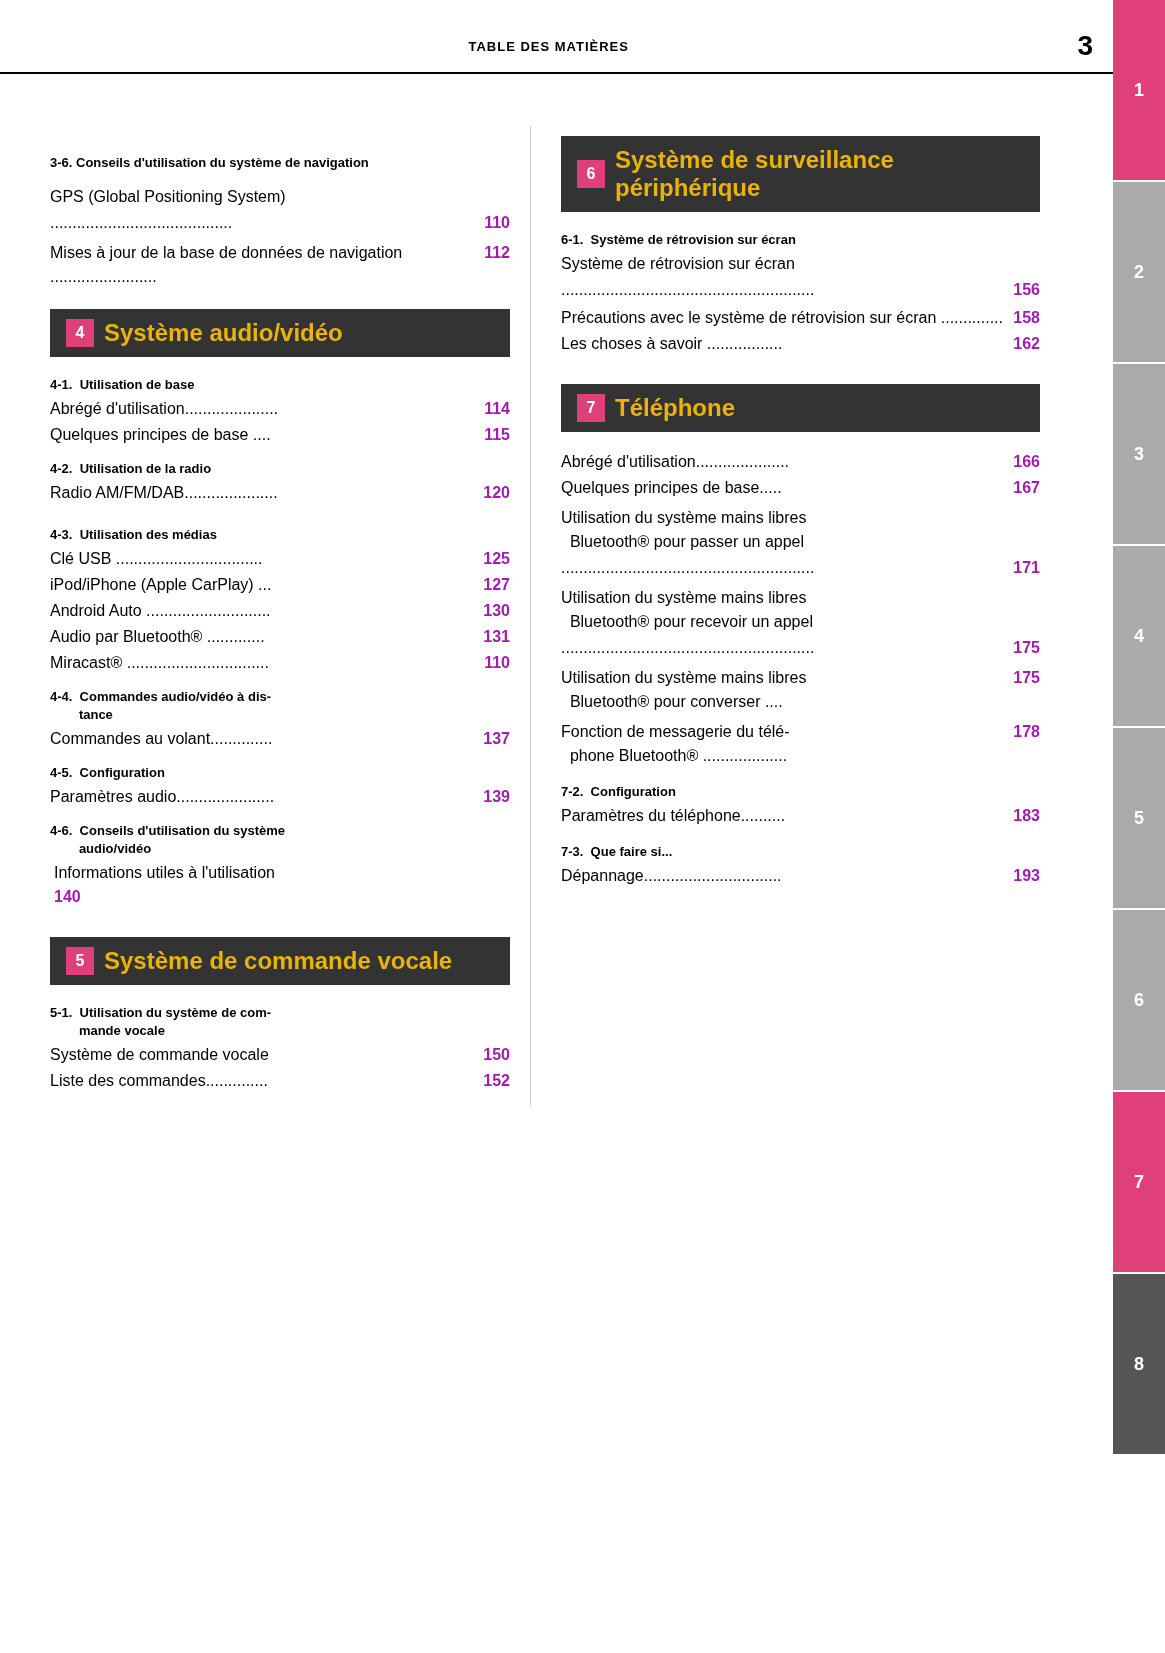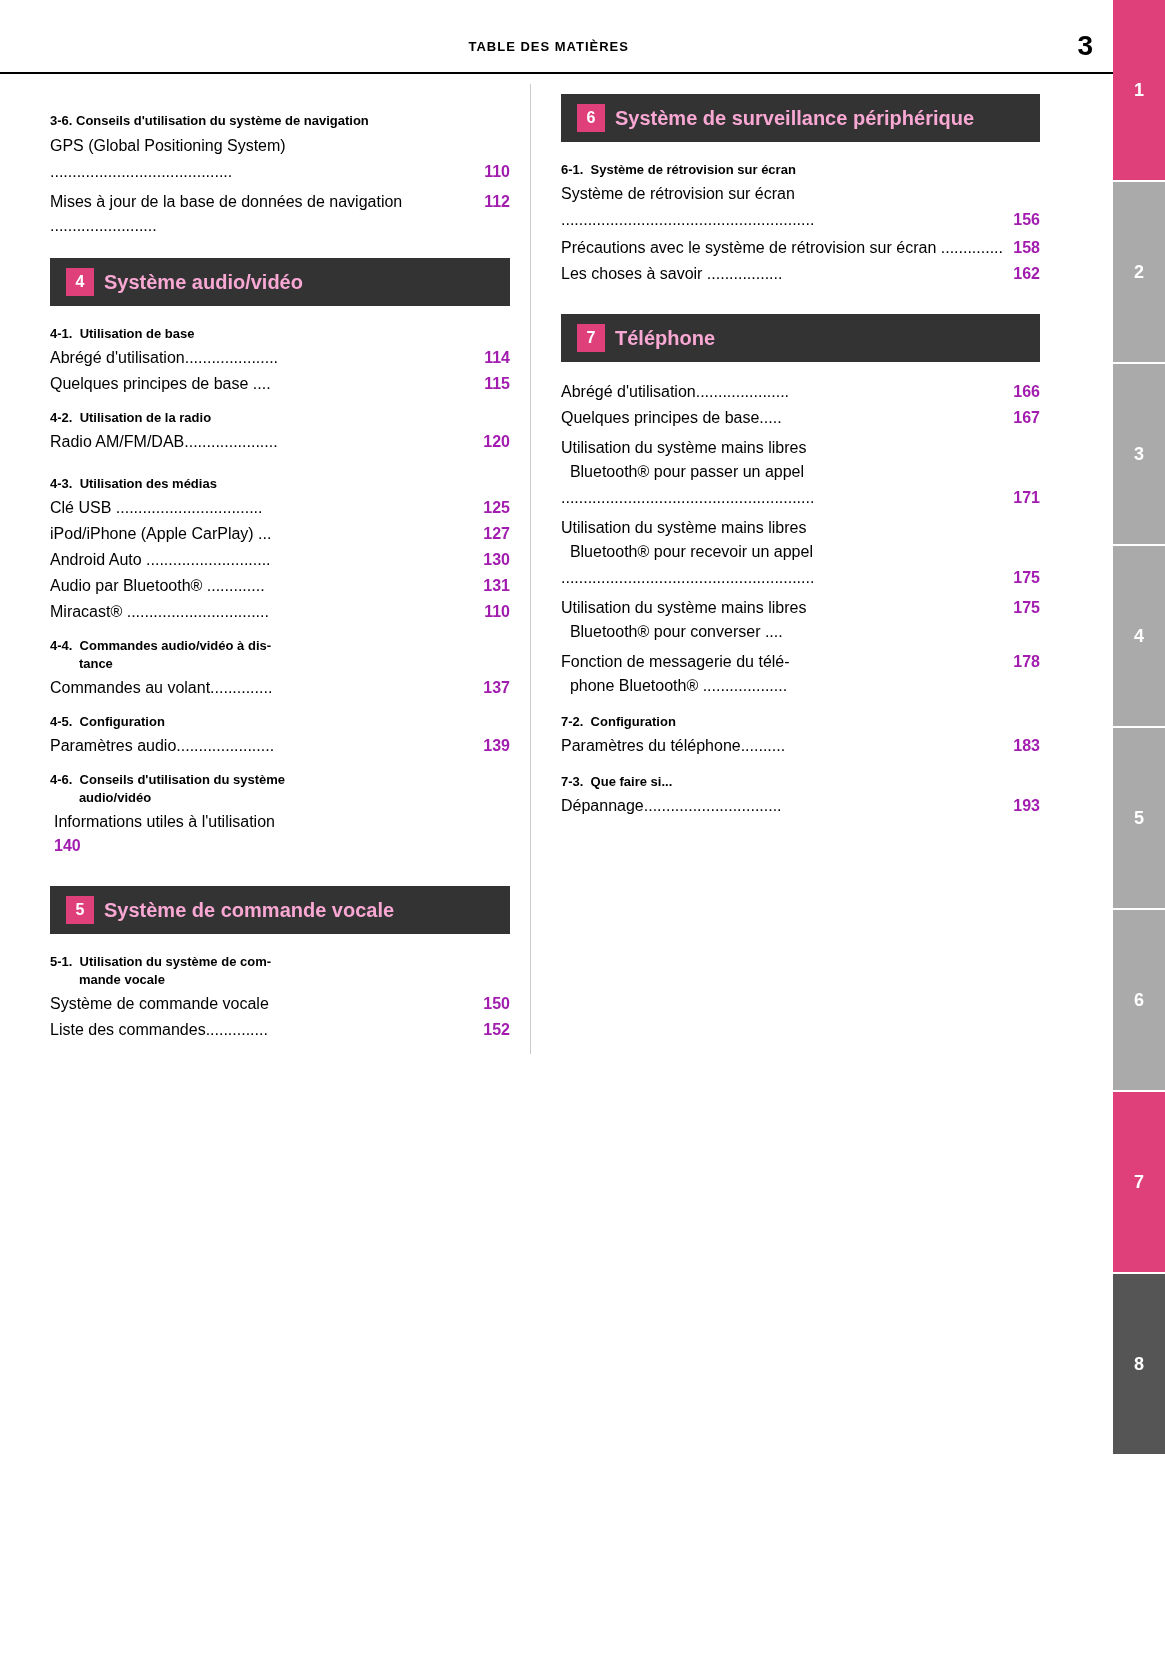--- a/index.html
+++ b/index.html
@@ -53,20 +53,21 @@
     .tab-item:nth-child(6) { background: #aaa; }
     .tab-item:nth-child(7) { background: #e0407a; }
     .tab-item:nth-child(8) { background: #555; }
 
     
     .main-content {
       width: 1113px;
       padding: 30px 0 30px 0;
       display: flex;
       flex-direction: column;
+      gap: 42px;
     }
 
     
     .page-header {
       display: flex;
       justify-content: flex-end;
       align-items: center;
       padding: 0 20px 10px 40px;
       border-bottom: 2px solid #000;
       margin-bottom: 10px;
@@ -124,31 +125,31 @@
       font-weight: bold;
       width: 28px;
       height: 28px;
       display: flex;
       align-items: center;
       justify-content: center;
       flex-shrink: 0;
     }
 
     .section-header .section-title {
-      font-size: 20px;
-      font-weight: bold;
-      color: #f9a8d4;
+      font-size: 24px;
+      font-weight: bold;
+      color: #eab308;
     }
 
     
     .subsection-heading {
       font-size: 13px;
       font-weight: bold;
       margin-top: 18px;
-      margin-bottom: 4px;
+      margin-bottom: 13px;
       line-height: 1.4;
     }
 
     
     .toc-entry {
       font-size: 16px;
       line-height: 1.5;
       margin-bottom: 2px;
       display: flex;
       align-items: baseline;

